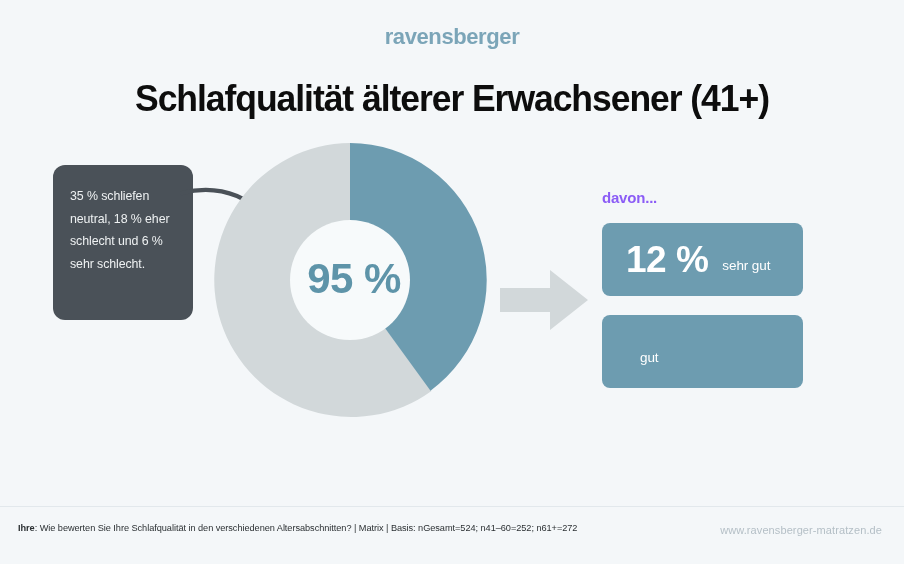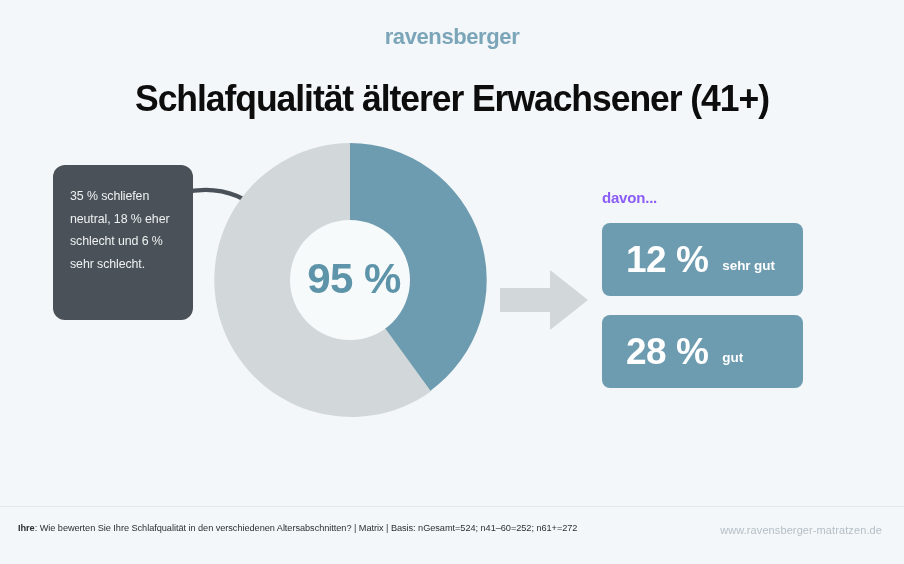--- a/index.html
+++ b/index.html
@@ -135,21 +135,21 @@
   #statbox-2 { top: 315px; }
   .statbox .pct {
     font-size: 37px;
     font-weight: 700;
     color: #ffffff;
     letter-spacing: -0.5px;
     line-height: 1;
   }
   .statbox .lbl {
     font-size: 13.5px;
-    font-weight: 700;
+    font-weight: 400;
     color: #ffffff;
     letter-spacing: -0.1px;
     margin-left: 14px;
     transform: translateY(6px);
   }
 
   
   #caption {
     position: absolute;
     left: 122px; top: 438px;
@@ -228,21 +228,20 @@
   </svg>
 
   <div id="davon">davon...</div>
 
   <div class="statbox" id="statbox-1">
     <span class="pct">12 %</span>
     <span class="lbl">sehr gut</span>
   </div>
 
   <div class="statbox" id="statbox-2">
-    <span class="pct">28 %</span>
     <span class="lbl">gut</span>
   </div>
 
 
   <div id="footer-rule"></div>
   <div id="footer-left">
     <span class="lead">Ihre</span><span>: Wie bewerten Sie Ihre Schlafqualität in den verschiedenen Altersabschnitten? | Matrix | Basis: nGesamt=524; n41–60=252; n61+=272</span>
   </div>
   <div id="footer-right">www.ravensberger-matratzen.de</div>
 

